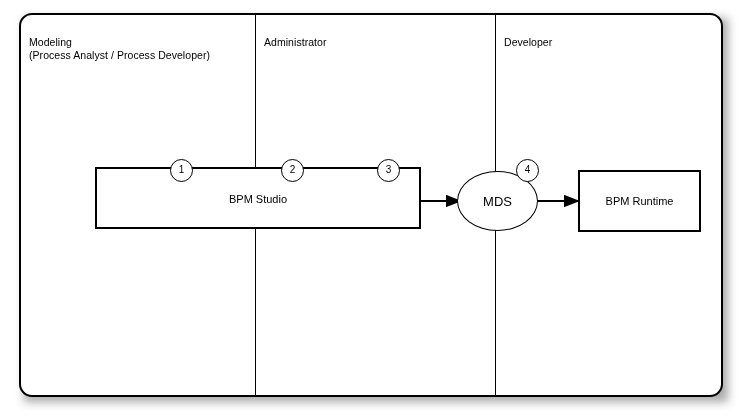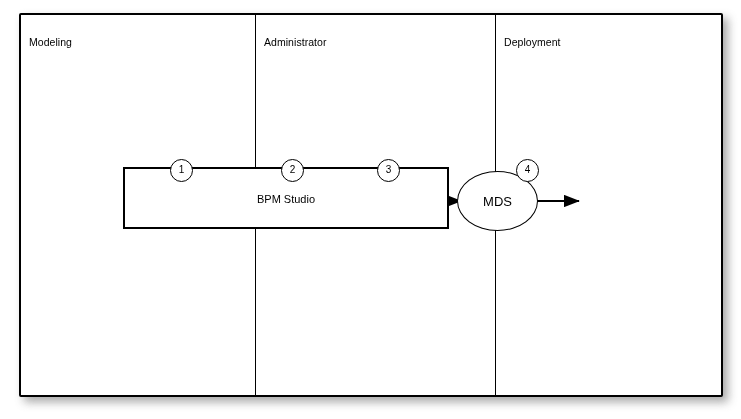--- a/index.html
+++ b/index.html
@@ -31,21 +31,21 @@
   }
   .frame {
     position: absolute;
     left: 19px;
     top: 13px;
     width: 704px;
     height: 384px;
     background: #ffffff;
     border: 2px solid #000000;
     box-sizing: border-box;
-    border-radius: 2px;
+    border-radius: 13px;
   }
   .divider {
     position: absolute;
     top: 0;
     width: 0;
     height: 100%;
     border-left: 1.6px solid #000000;
   }
   .lane-label {
     position: absolute;
@@ -81,21 +81,20 @@
   }
   .proc-box .box-label {
     font-size: 11px;
     color: #000000;
   }
   #bpm-studio-box {
     left: 95px;
     top: 167px;
     width: 326px;
     height: 62px;
-    margin-left: 28px;
   }
   #bpm-studio-box .box-label {
     position: relative;
     top: 1px;
   }
   #bpm-runtime-box {
     left: 578px;
     top: 170px;
     width: 123px;
     height: 62px;
@@ -154,28 +153,29 @@
 
   <div class="frame-shadow"></div>
 
   <div class="frame">
 
     <div class="divider" style="left:234px;"></div>
     <div class="divider" style="left:474px;"></div>
 
     <div class="lane-label" style="left:8px; top:7px; width:215px;">
       <span>Modeling</span>
+      <span class="role">(Process Analyst / Process Developer)</span>
     </div>
 
     <div class="lane-label" style="left:243px; top:7px; width:222px;">
       <span>Administrator</span>
     </div>
 
     <div class="lane-label" style="left:483px; top:7px; width:186px;">
-      <span>Deployment</span>
+      <span>Developer</span>
     </div>
 
   </div>
 
   <div class="shape-layer">
 
     <svg class="arrow-svg">
       <defs>
         <marker id="arrowhead" markerWidth="9" markerHeight="7" refX="8.5" refY="3.5" orient="auto">
           <polygon points="0 0, 9 3.5, 0 7" fill="#000000"></polygon>
@@ -186,20 +186,23 @@
     </svg>
 
     <div class="proc-box" id="bpm-studio-box">
       <span class="box-label">BPM Studio</span>
     </div>
 
     <div class="mds-ellipse">
       <span class="box-label">MDS</span>
     </div>
 
+    <div class="proc-box" id="bpm-runtime-box">
+      <span class="box-label">BPM Runtime</span>
+    </div>
 
     <div class="marker" style="left:170px; top:159px;">
       <span>1</span>
     </div>
     <div class="marker" style="left:281px; top:159px;">
       <span>2</span>
     </div>
     <div class="marker" style="left:377px; top:159px;">
       <span>3</span>
     </div>

